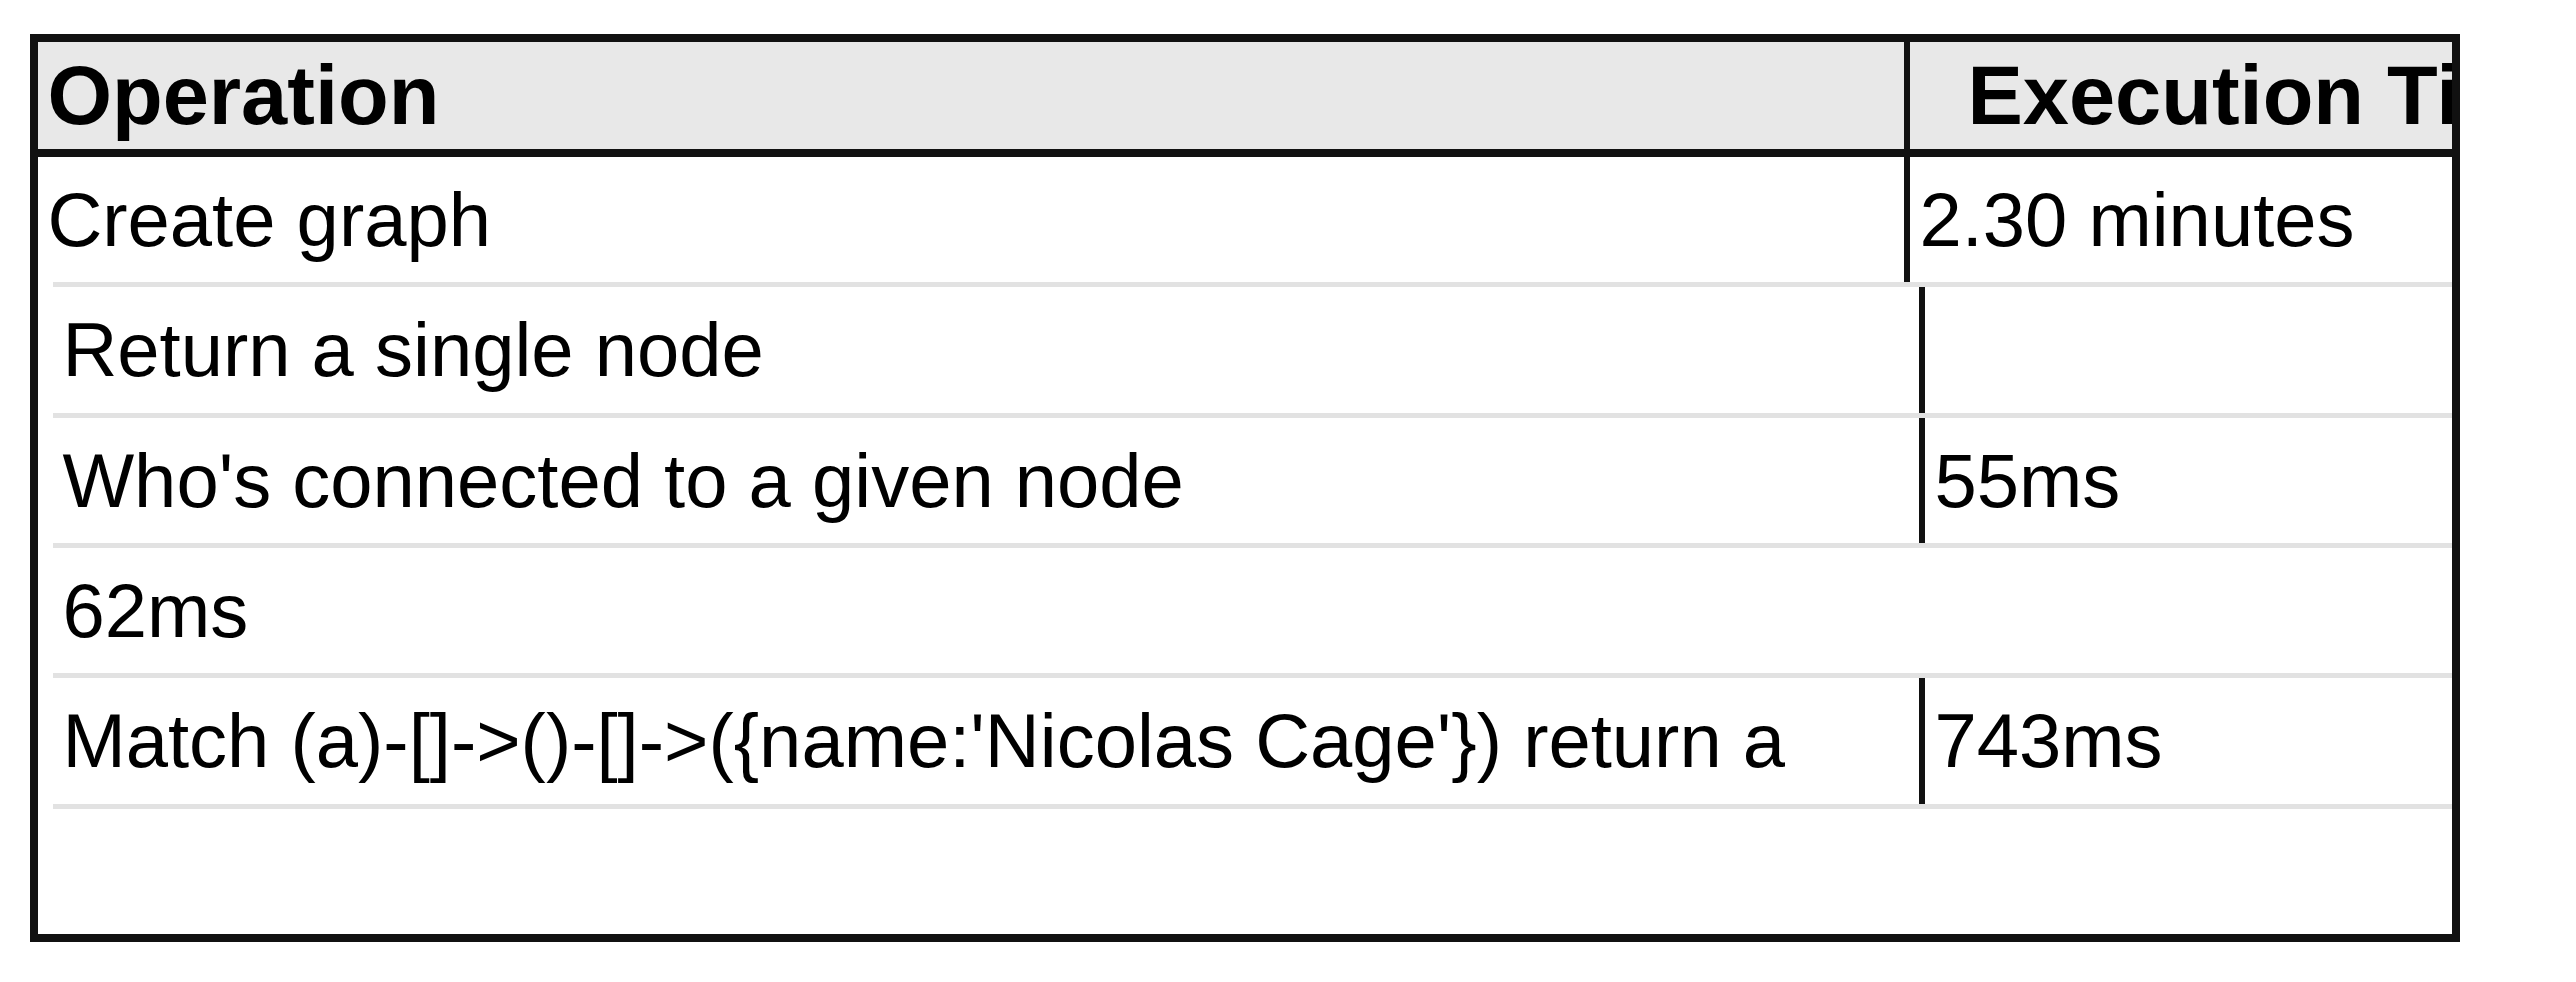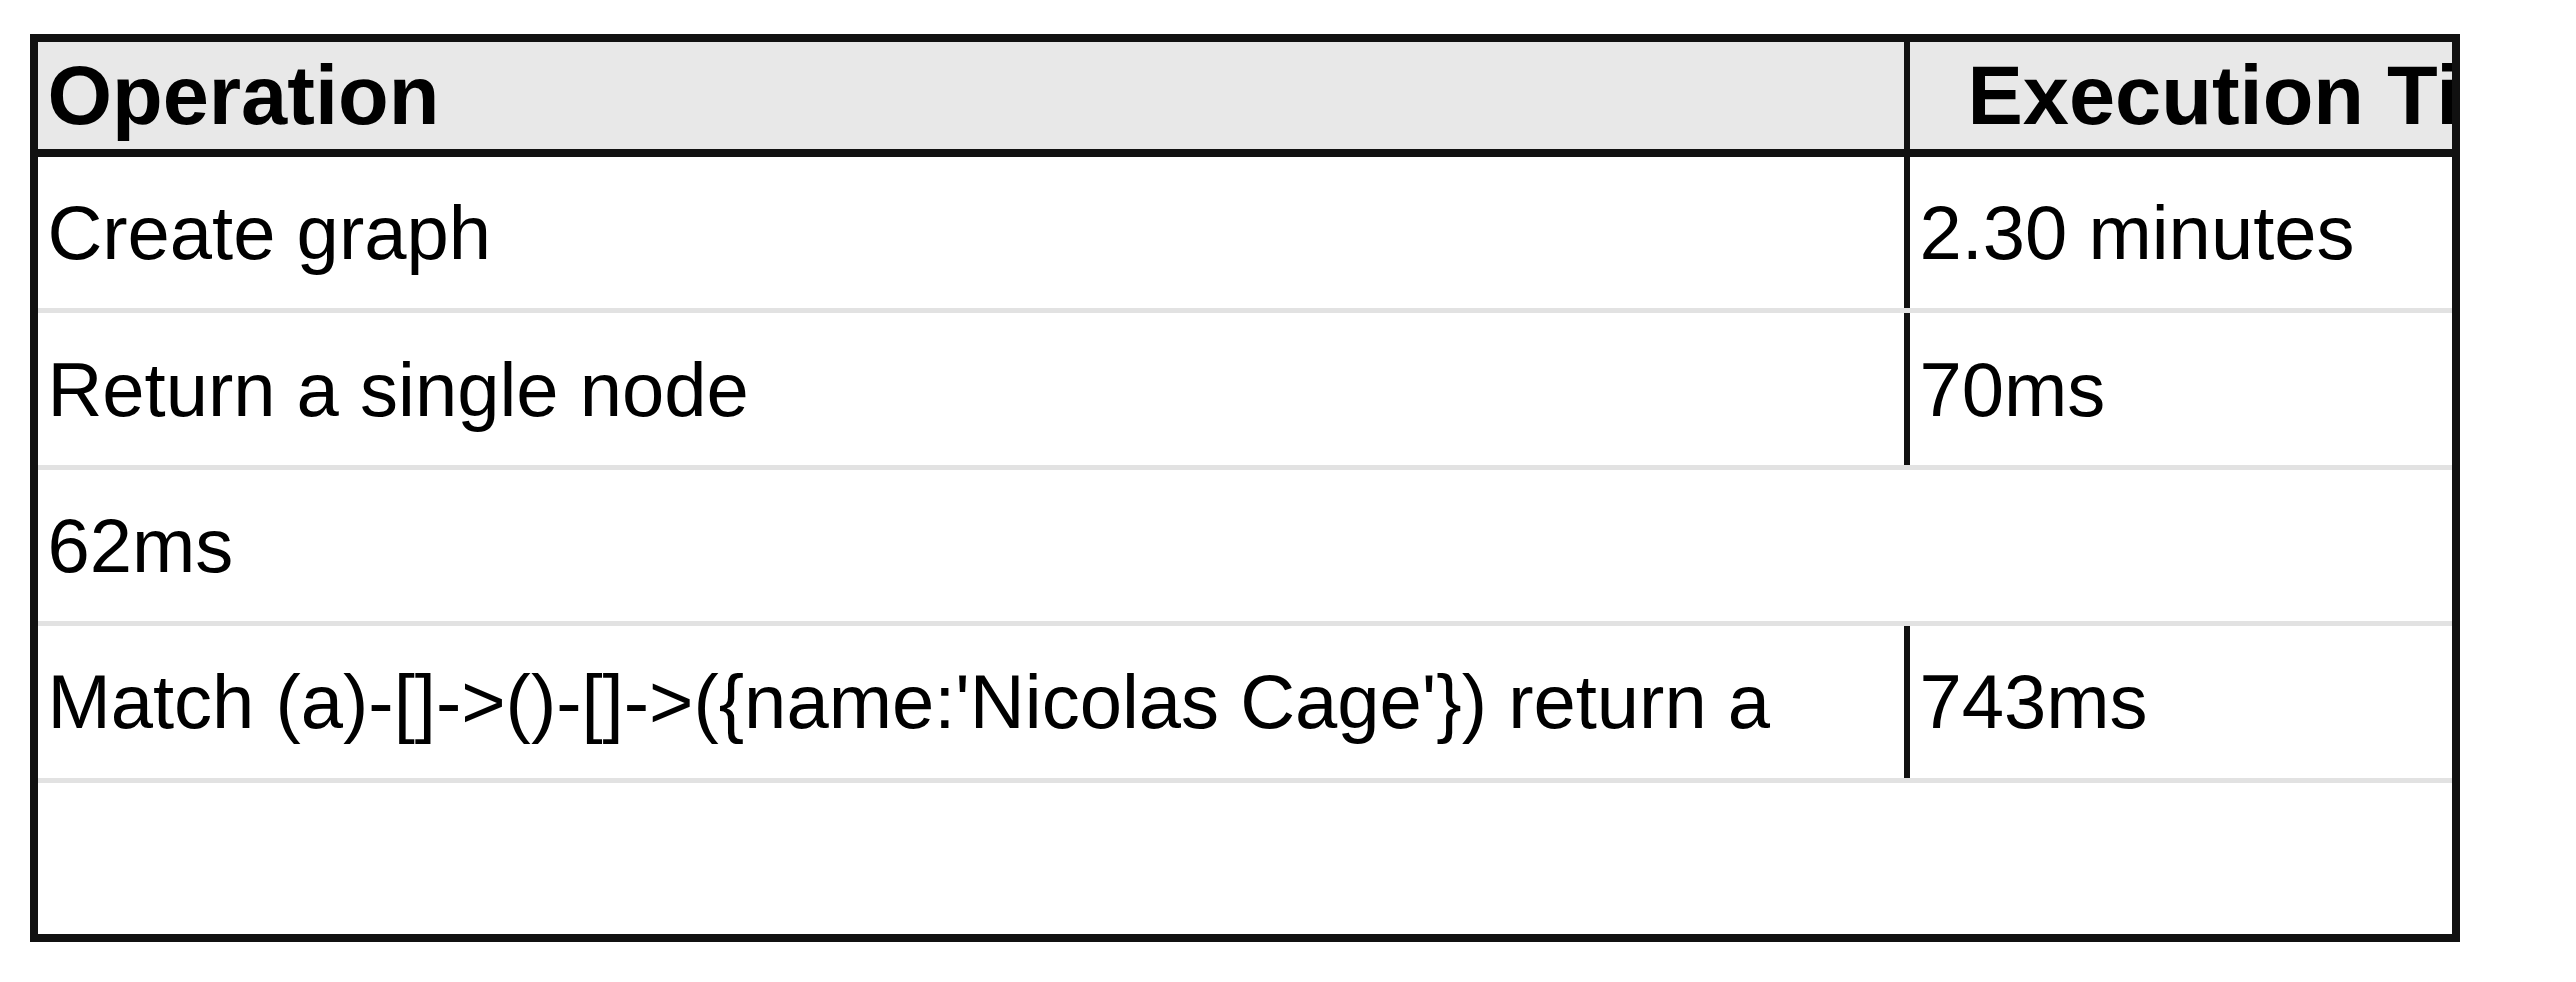--- a/index.html
+++ b/index.html
@@ -39,20 +39,21 @@
     font-weight: bold;
     font-size: 83px;
     gap: 48px;
   }
   .data-row {
     font-size: 76px;
     background: #ffffff;
   }
   .data-row + .data-row {
     border-top: 5.4px solid #e2e2e2;
+    margin-left: 15px;
   }
   .cell {
     display: flex;
     align-items: center;
     box-sizing: border-box;
     padding-left: 9.4px;
     padding-right: 6.7px;
     overflow: hidden;
     white-space: nowrap;
   }
@@ -75,23 +76,26 @@
     <div class="cell time">Execution Time</div>
   </div>
 
   <div class="row data-row">
     <div class="cell op">Create graph</div>
     <div class="cell time">2.30 minutes</div>
   </div>
 
   <div class="row data-row">
     <div class="cell op">Return a single node</div>
-    <div class="cell time">70ms</div>
   </div>
 
+  <div class="row data-row">
+    <div class="cell op">Who's connected to a given node</div>
+    <div class="cell time">55ms</div>
+  </div>
 
   <div class="row data-row">
     <div class="cell time">62ms</div>
   </div>
 
   <div class="row data-row">
     <div class="cell op">Match (a)-[]-&gt;()-[]-&gt;({name:'Nicolas Cage'}) return a</div>
     <div class="cell time">743ms</div>
   </div>
 

